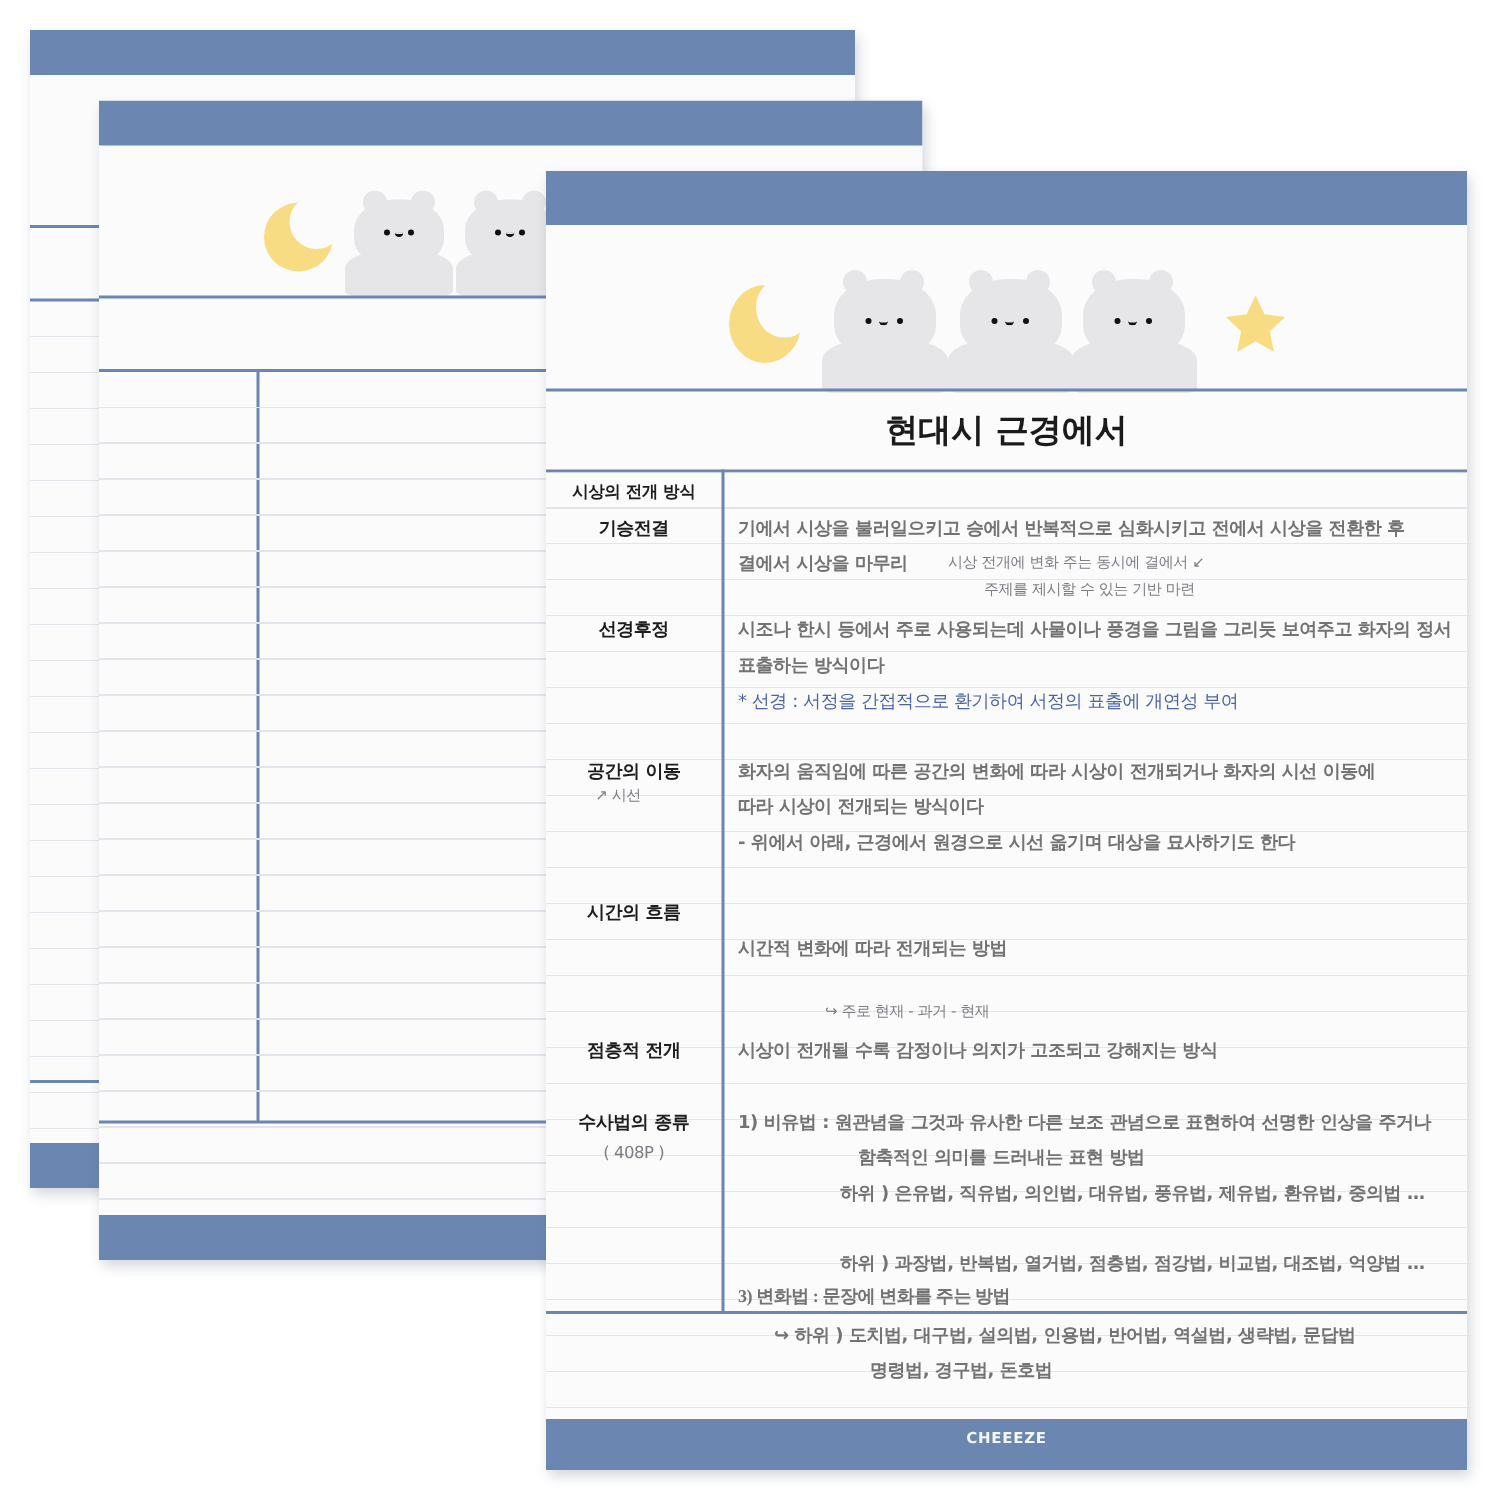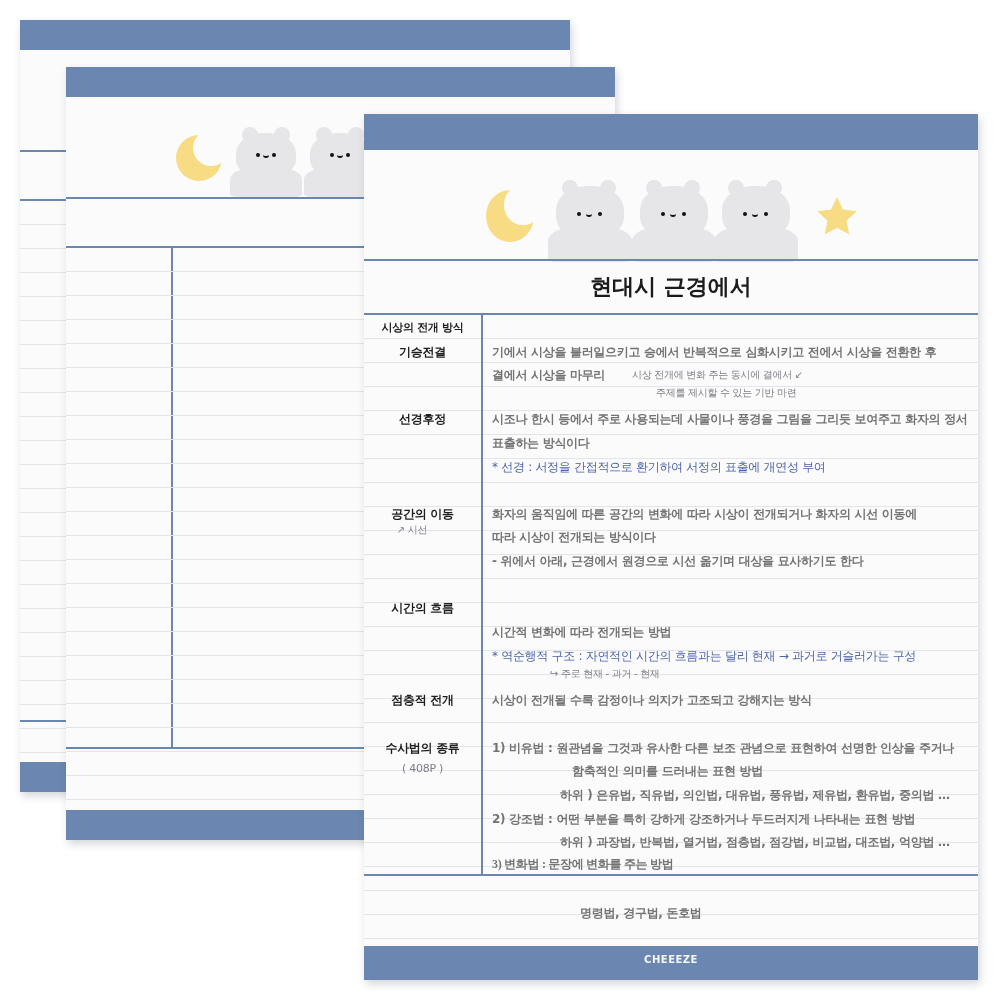--- a/index.html
+++ b/index.html
@@ -156,29 +156,28 @@
 
   <div class="txt bold" style="left:128px;top:297px;">시조나 한시 등에서 주로 사용되는데 사물이나 풍경을 그림을 그리듯 보여주고 화자의 정서</div>
   <div class="txt bold" style="left:128px;top:321px;">표출하는 방식이다</div>
   <div class="txt bold" style="left:128px;top:392px;">화자의 움직임에 따른 공간의 변화에 따라 시상이 전개되거나 화자의 시선 이동에</div>
 
   <div class="txt blue" style="left:128px;top:345px;">* 선경 : 서정을 간접적으로 환기하여 서정의 표출에 개연성 부여</div>
   <div class="txt bold" style="left:128px;top:415px;">따라 시상이 전개되는 방식이다</div>
   <div class="txt bold" style="left:128px;top:439px;">- 위에서 아래, 근경에서 원경으로 시선 옮기며 대상을 묘사하기도 한다</div>
 
   <div class="txt bold" style="left:128px;top:510px;">시간적 변화에 따라 전개되는 방법</div>
-  <div class="txt blue" style="left:128px;top:534px;">* 역순행적 구조 : 자연적인 시간의 흐름과는 달리 현재 → 과거로 거슬러가는 구성</div>
   <div class="txt note" style="left:186px;top:553px;text-align:right;">↪ 주로 현재 - 과거 - 현재</div>
 
   <div class="txt bold" style="left:128px;top:578px;">시상이 전개될 수록 감정이나 의지가 고조되고 강해지는 방식</div>
 
   <div class="txt bold" style="left:128px;top:626px;">1) 비유법 : 원관념을 그것과 유사한 다른 보조 관념으로 표현하여 선명한 인상을 주거나</div>
   <div class="txt bold" style="left:208px;top:649px;">함축적인 의미를 드러내는 표현 방법</div>
   <div class="txt bold" style="left:196px;top:673px;">하위 ) 은유법, 직유법, 의인법, 대유법, 풍유법, 제유법, 환유법, 중의법 …</div>
-  <div class="txt bold" style="left:128px;top:697px;">2) 강조법 : 어떤 부분을 특히 강하게 강조하거나 두드러지게 나타내는 표현 방법</div>
   <div class="txt bold" style="left:196px;top:720px;">하위 ) 과장법, 반복법, 열거법, 점층법, 점강법, 비교법, 대조법, 억양법 …</div>
   <div class="txt bold" style="left:128px;top:742px;font-family:Liberation Serif, serif;">3) 변화법 : 문장에 변화를 주는 방법</div>
 
+  <div class="txt bold" style="left:152px;top:768px;">↪ 하위 ) 도치법, 대구법, 설의법, 인용법, 반어법, 역설법, 생략법, 문답법</div>
   <div class="txt bold" style="left:216px;top:791px;">명령법, 경구법, 돈호법</div>
 
   <div class="band" style="top:832px;height:34px;"></div>
   <div class="brand" style="left:0;right:0;text-align:center;top:840px;">CHEEEZE</div>
 </div>
 
 </body></html>

